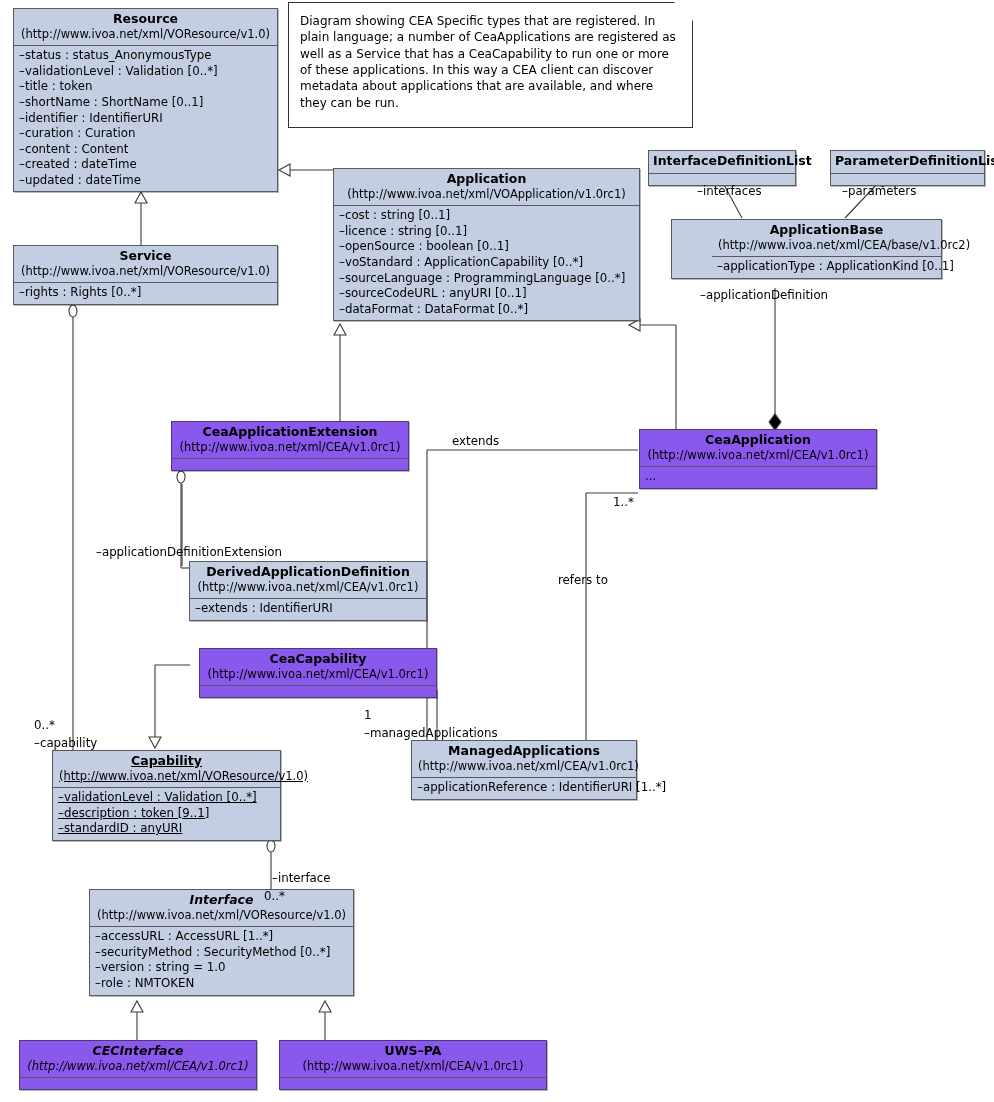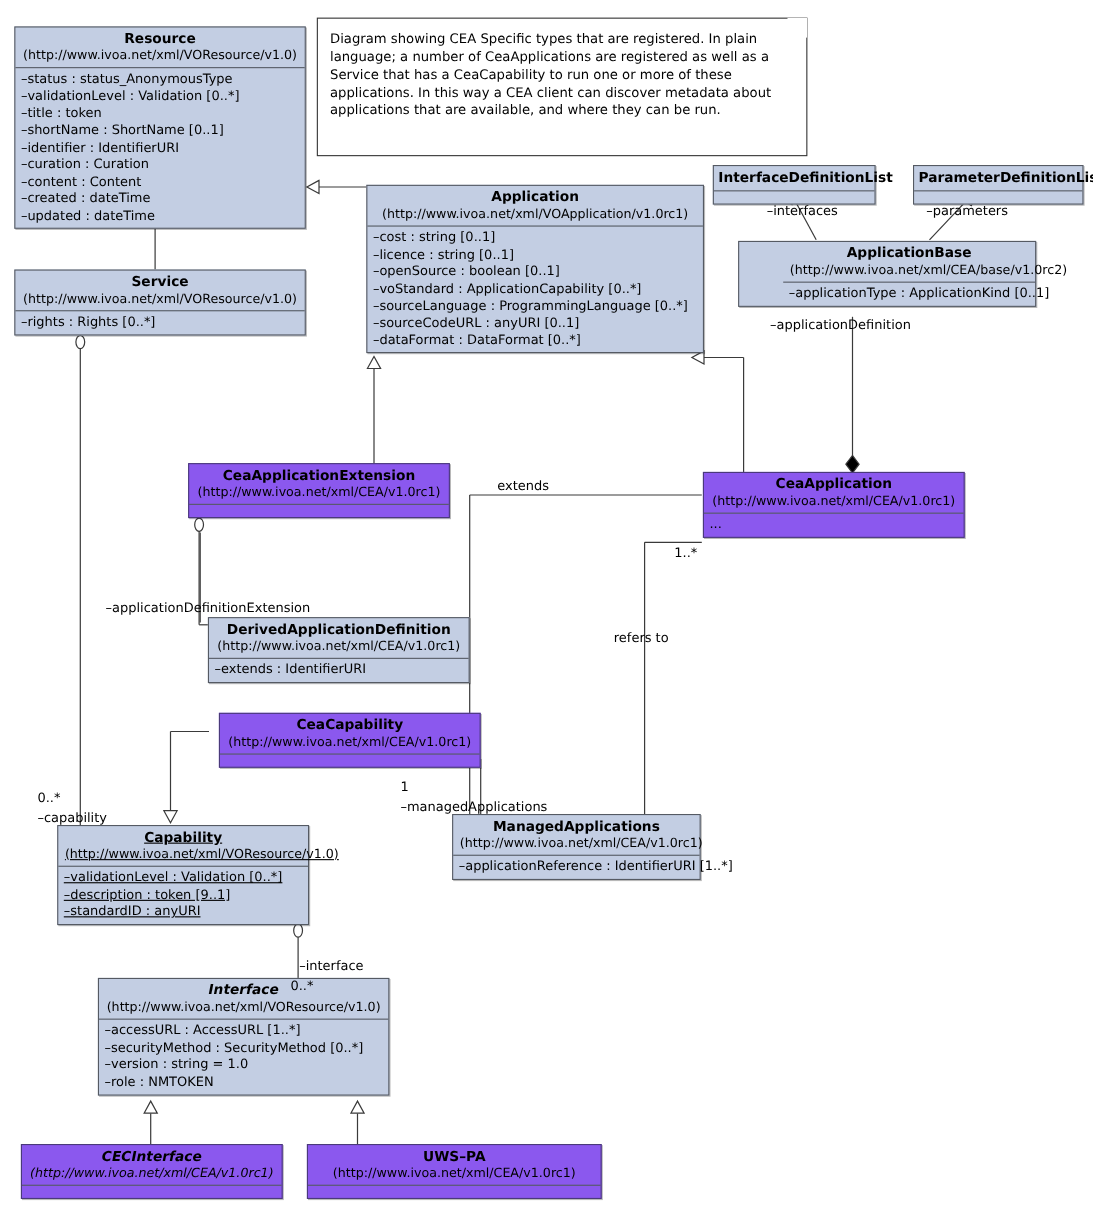--- a/index.html
+++ b/index.html
@@ -174,26 +174,26 @@
       <path d="M267,846 a4,6 0 1,0 8,0 a4,6 0 1,0 -8,0" fill="#ffffff"></path>
 
       <line x1="137" y1="1040" x2="137" y2="1012"></line>
       <path d="M131,1012 L137,1001 L143,1012 z" fill="#ffffff"></path>
 
       <line x1="325" y1="1040" x2="325" y2="1012"></line>
       <path d="M319,1012 L325,1001 L331,1012 z" fill="#ffffff"></path>
     </g>
   </svg>
 
-  <div class="note" style="left:288px; top:16px; width:446px; height:126px;">
+  <div class="note" style="left:288px; top:2px; width:405px; height:126px;">
     <div class="note-corner2"></div>
     <div class="note-text">Diagram showing CEA Specific types that are registered. In plain language; a number of CeaApplications are registered as well as a Service that has a CeaCapability to run one or more of these applications. In this way a CEA client can discover metadata about applications that are available, and where they can be run.</div>
   </div>
 
-  <div class="uml-class" style="left:13px; top:24px; width:265px;">
+  <div class="uml-class" style="left:13px; top:8px; width:265px;">
     <div class="uml-head">
       <div class="uml-name">Resource</div>
       <div class="uml-ns">(http://www.ivoa.net/xml/VOResource/v1.0)</div>
     </div>
     <div class="uml-body">
       <div class="uml-attr">–status : status_AnonymousType</div>
       <div class="uml-attr">–validationLevel : Validation [0..*]</div>
       <div class="uml-attr">–title : token</div>
       <div class="uml-attr">–shortName : ShortName [0..1]</div>
       <div class="uml-attr">–identifier : IdentifierURI</div>

